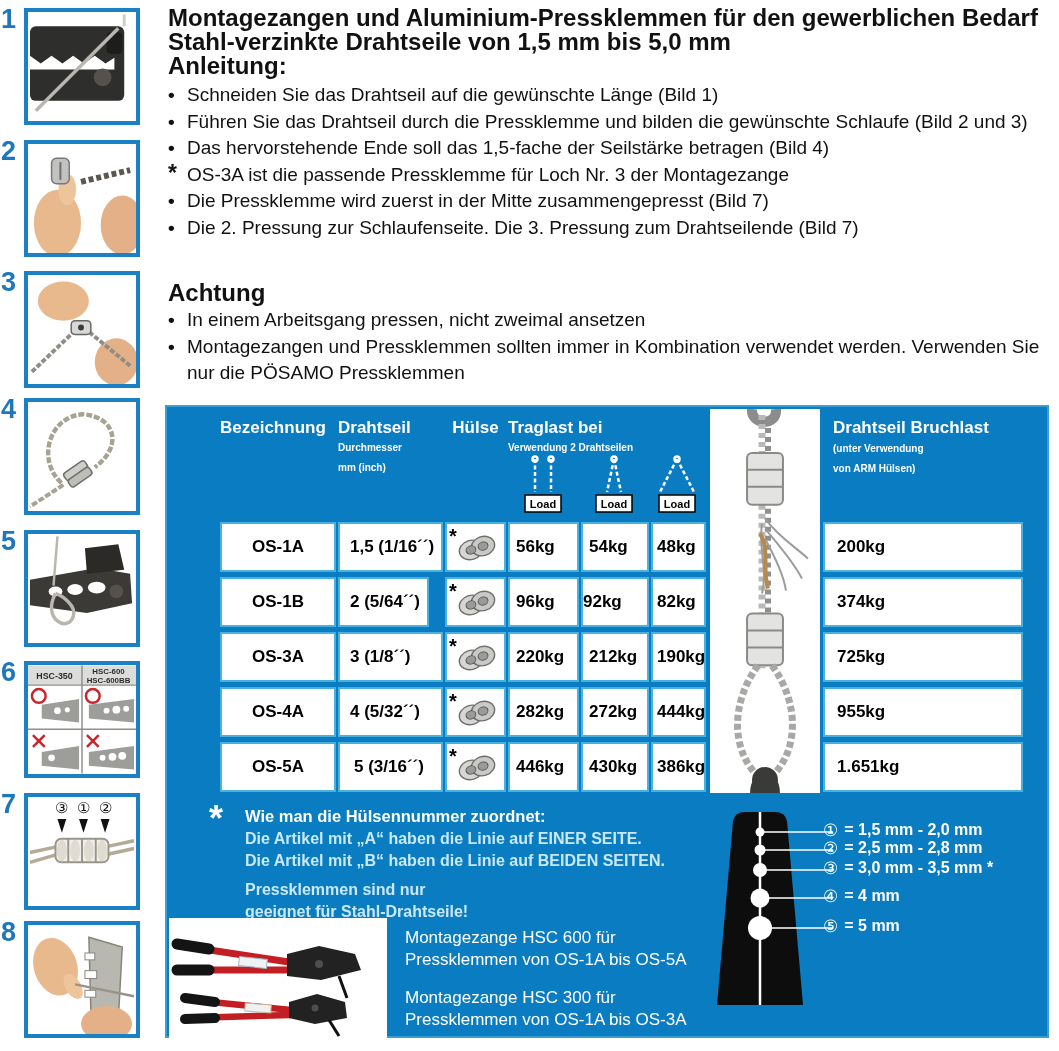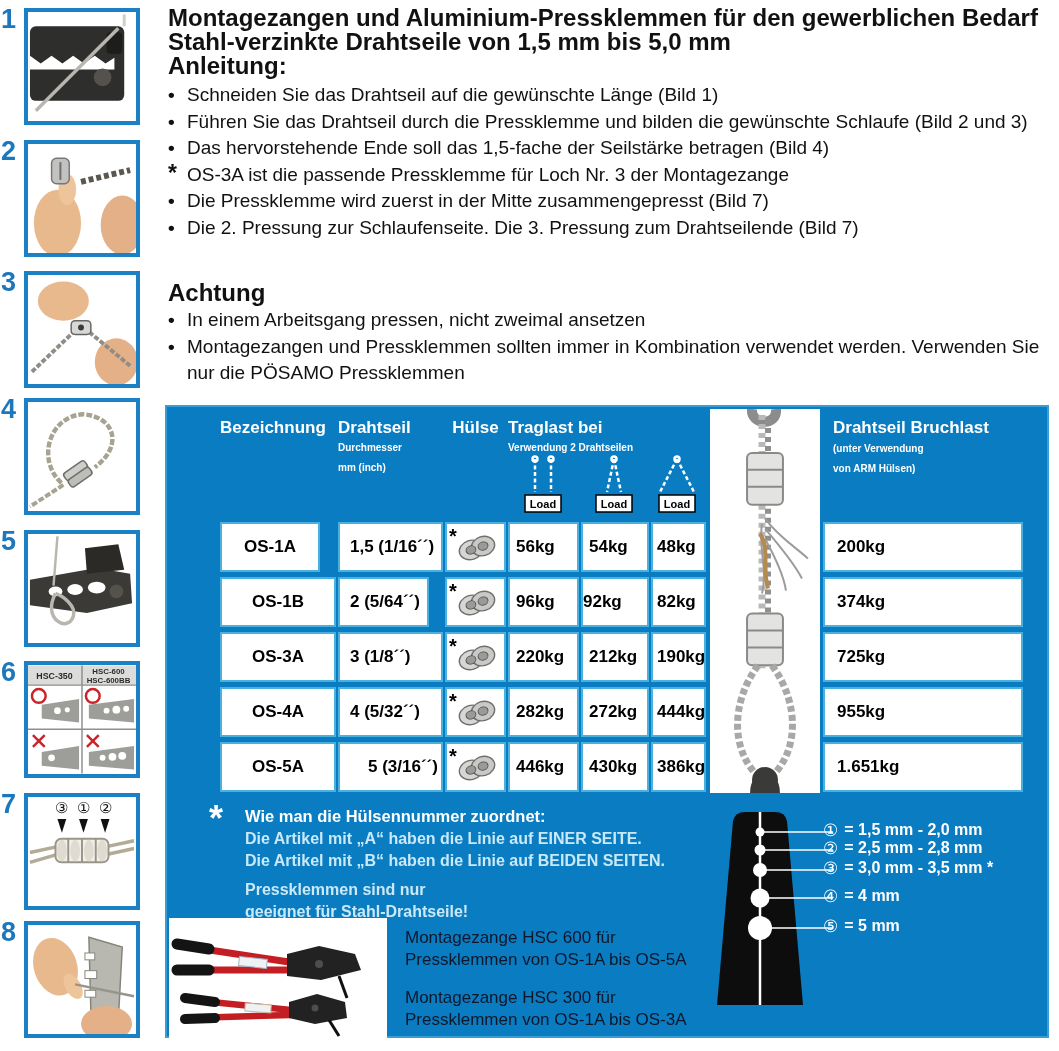--- a/index.html
+++ b/index.html
@@ -27,21 +27,21 @@
   .cell.center{justify-content:center;}
   .rope-strip{position:absolute;left:545px;top:4px;width:110px;height:384px;background:#fff;}
   .note-marker{position:absolute;left:44px;top:396px;color:#fff;font-weight:bold;font-size:36px;line-height:1;}
   .nl{position:absolute;left:80px;color:#c9e9f8;font-weight:bold;font-size:16px;white-space:nowrap;}
   .nl.white{color:#ffffff;font-size:16.5px;}
   .diagram{position:absolute;left:540px;top:406px;width:335px;height:200px;}
   .dg-row{position:absolute;left:118px;display:flex;align-items:center;gap:6px;color:#fff;white-space:nowrap;}
   .dg-row .c{font-size:17px;line-height:1;}
   .dg-row .l{font-weight:bold;font-size:16px;}
   .pliers-box{position:absolute;left:4px;top:513px;width:218px;height:120px;background:#fff;}
-  .toolline{position:absolute;left:240px;color:#0f172a;font-size:17px;line-height:22px;white-space:nowrap;}
+  .toolline{position:absolute;left:240px;color:#ffffff;font-size:17px;line-height:22px;white-space:nowrap;}
   .huelse-star{font-size:20px;font-weight:bold;line-height:1;margin:2px 0 0 2px;}
   .ov7{position:absolute;font-size:15px;color:#111;line-height:1;}
 </style>
 </head>
 <body>
 
 <div class="page">
 
   <span class="step-num" style="top:6px">1</span>
   <div class="img-box" style="top:8px">
@@ -300,21 +300,21 @@
           <rect x="37" y="205" width="36" height="52" rx="5" fill="#e3e3e1" stroke="#8a8a88" stroke-width="2"></rect>
           <line x1="37" y1="222" x2="73" y2="222" stroke="#8a8a88" stroke-width="2"></line>
           <line x1="37" y1="239" x2="73" y2="239" stroke="#8a8a88" stroke-width="2"></line>
         </g>
         <path d="M48,257 C20,295 20,345 52,372 M62,257 C90,295 90,345 58,372" fill="none" stroke="#a8a8a6" stroke-width="7" stroke-dasharray="6 3"></path>
         <path d="M40,385 C40,358 70,358 70,385" fill="#3a3a38"></path>
         <circle cx="55" cy="372" r="13" fill="#3a3a38"></circle>
       </svg>
     </div>
 
-    <div class="cell center" style="left:55px;top:117px;width:100px">OS-1A</div>
+    <div class="cell center" style="left:55px;top:117px;width:116px">OS-1A</div>
     <div class="cell" style="left:173px;top:117px;width:105px;padding-left:10px">1,5 (1/16´´)</div>
     <div class="cell" style="left:280px;top:117px;width:61px;align-items:flex-start">
       <span class="huelse-star">*</span>
       <svg width="40" height="32" viewBox="0 0 44 32" style="margin-top:8px">
           <g transform="rotate(-18 22 16)">
             <ellipse cx="15" cy="16" rx="13" ry="10.5" fill="#d6d6d4" stroke="#6f6f6d" stroke-width="1.5"></ellipse>
             <ellipse cx="29" cy="16" rx="13" ry="10.5" fill="#c9c9c7" stroke="#6f6f6d" stroke-width="1.5"></ellipse>
             <ellipse cx="15" cy="16" rx="5.5" ry="4.5" fill="#9a9a98" stroke="#4f4f4d"></ellipse>
             <ellipse cx="29" cy="16" rx="5.5" ry="4.5" fill="#9a9a98" stroke="#4f4f4d"></ellipse>
           </g>
@@ -373,21 +373,21 @@
             <ellipse cx="29" cy="16" rx="5.5" ry="4.5" fill="#9a9a98" stroke="#4f4f4d"></ellipse>
           </g>
         </svg>
     </div>
     <div class="cell" style="left:343px;top:282px;width:71px;padding-left:6px">282kg</div>
     <div class="cell" style="left:416px;top:282px;width:68px;padding-left:6px">272kg</div>
     <div class="cell" style="left:486px;top:282px;width:55px;padding-left:4px">444kg</div>
     <div class="cell" style="left:658px;top:282px;width:200px;padding-left:12px">955kg</div>
 
     <div class="cell center" style="left:55px;top:337px;width:116px">OS-5A</div>
-    <div class="cell" style="left:173px;top:337px;width:105px;padding-left:28px">5 (3/16´´)</div>
+    <div class="cell" style="left:173px;top:337px;width:105px;padding-left:14px">5 (3/16´´)</div>
     <div class="cell" style="left:280px;top:337px;width:61px;align-items:flex-start">
       <span class="huelse-star">*</span>
       <svg width="40" height="32" viewBox="0 0 44 32" style="margin-top:8px">
           <g transform="rotate(-18 22 16)">
             <ellipse cx="15" cy="16" rx="13" ry="10.5" fill="#d6d6d4" stroke="#6f6f6d" stroke-width="1.5"></ellipse>
             <ellipse cx="29" cy="16" rx="13" ry="10.5" fill="#c9c9c7" stroke="#6f6f6d" stroke-width="1.5"></ellipse>
             <ellipse cx="15" cy="16" rx="5.5" ry="4.5" fill="#9a9a98" stroke="#4f4f4d"></ellipse>
             <ellipse cx="29" cy="16" rx="5.5" ry="4.5" fill="#9a9a98" stroke="#4f4f4d"></ellipse>
           </g>
         </svg>

